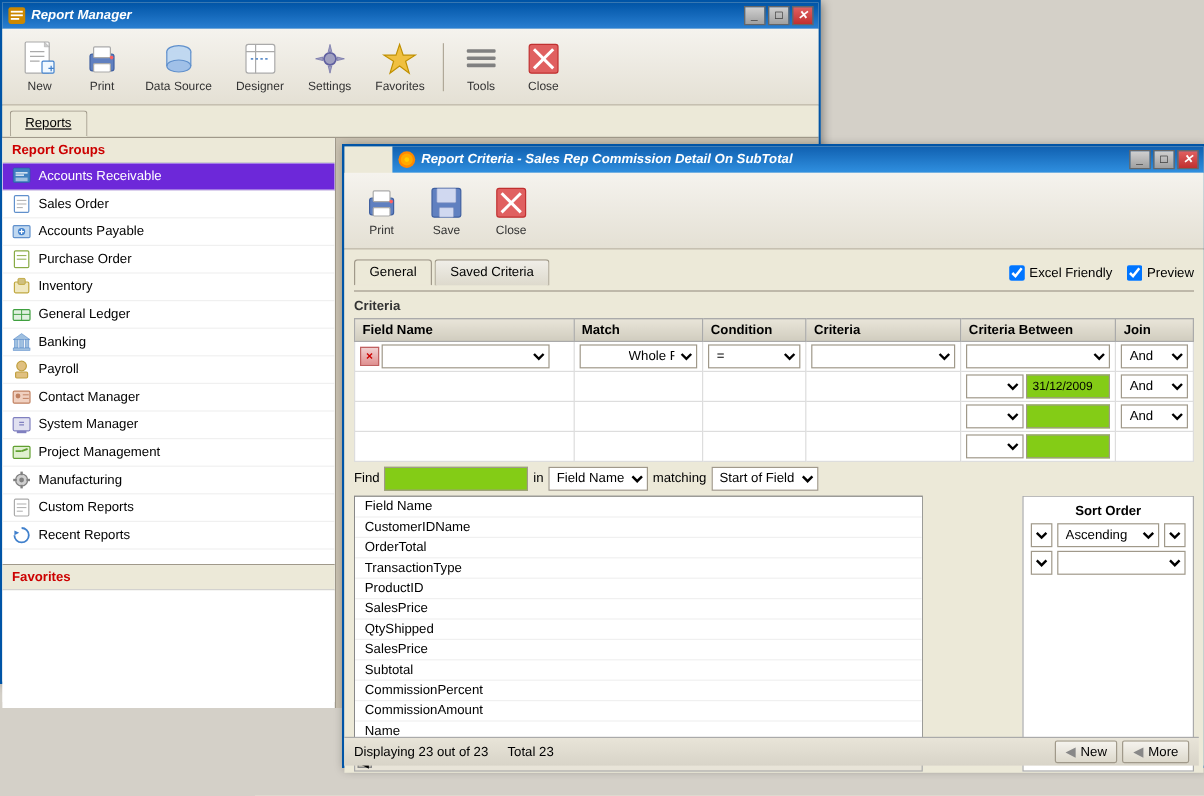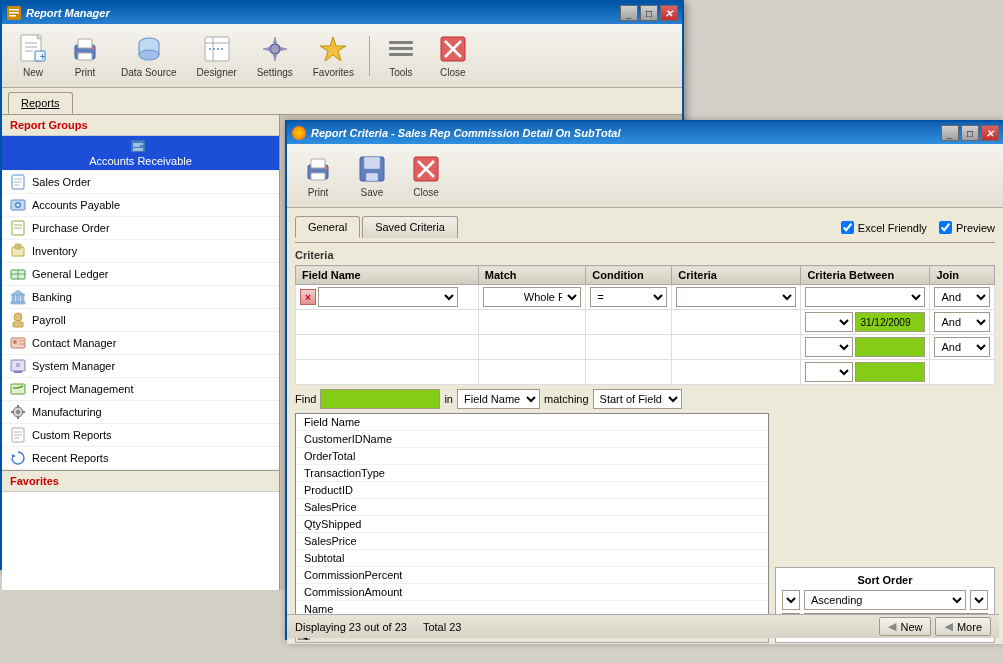--- a/index.html
+++ b/index.html
@@ -116,21 +116,21 @@
       background: white;
       position: relative;
     }
     .sidebar-item {
       display: flex; align-items: center;
       padding: 3px 8px;
       cursor: pointer;
       font-size: 11px;
       border-bottom: 1px solid #f0f0f0;
     }
-    .sidebar-item.selected { background: #1d4ed8; color: white; flex-direction: column; }
+    .sidebar-item.selected { background: #6d28d9; color: white; }
     .sidebar-item .item-icon { width: 16px; height: 16px; margin-right: 6px; flex-shrink: 0; }
 
     .favorites-section {
       height: 120px;
       border-top: 1px solid #a0998a;
     }
     .favorites-title {
       padding: 4px 8px;
       font-weight: bold;
       color: #cc0000;
@@ -140,20 +140,21 @@
     .favorites-body { background: white; height: calc(100% - 26px); }
 
     
     .report-criteria {
       top: 120px; left: 285px;
       width: 720px; height: 520px;
     }
 
     .criteria-title-bar {
       background: linear-gradient(to bottom, #1060b0, #3090e0);
+      margin-left: 40px;
     }
 
     .criteria-toolbar {
       display: flex;
       align-items: center;
       padding: 4px 6px;
       background: linear-gradient(to bottom, #f5f3ee, #e4e0d4);
       border-bottom: 1px solid #b0a898;
       gap: 4px;
     }
@@ -772,21 +773,21 @@
             <div class="field-item"><span>Name</span></div>
             <div class="field-item"><span>Type</span></div>
 
           </div>
 
           <div style="display:flex; align-items:center; gap:6px; margin-top:2px; padding:2px; background:#e8e4d8; border:1px solid #aaa;">
             <div style="width:12px; height:12px; background:#c0bcb0; border:1px solid #888; cursor:pointer;">◀</div>
           </div>
         </div>
 
-        <div style="width:220px; display:flex; flex-direction:column; gap:8px;">
+        <div style="width:220px; display:flex; gap:8px;">
           <div style="flex:1;"></div>
           <div class="sort-order-box">
             <div class="sort-order-title">Sort Order</div>
             <div class="sort-row">
               <select style="width:18px; padding:0;">
                 <option>▼</option>
               </select>
               <select style="flex:1;">
                 <option>Ascending</option>
                 <option>Descending</option>

